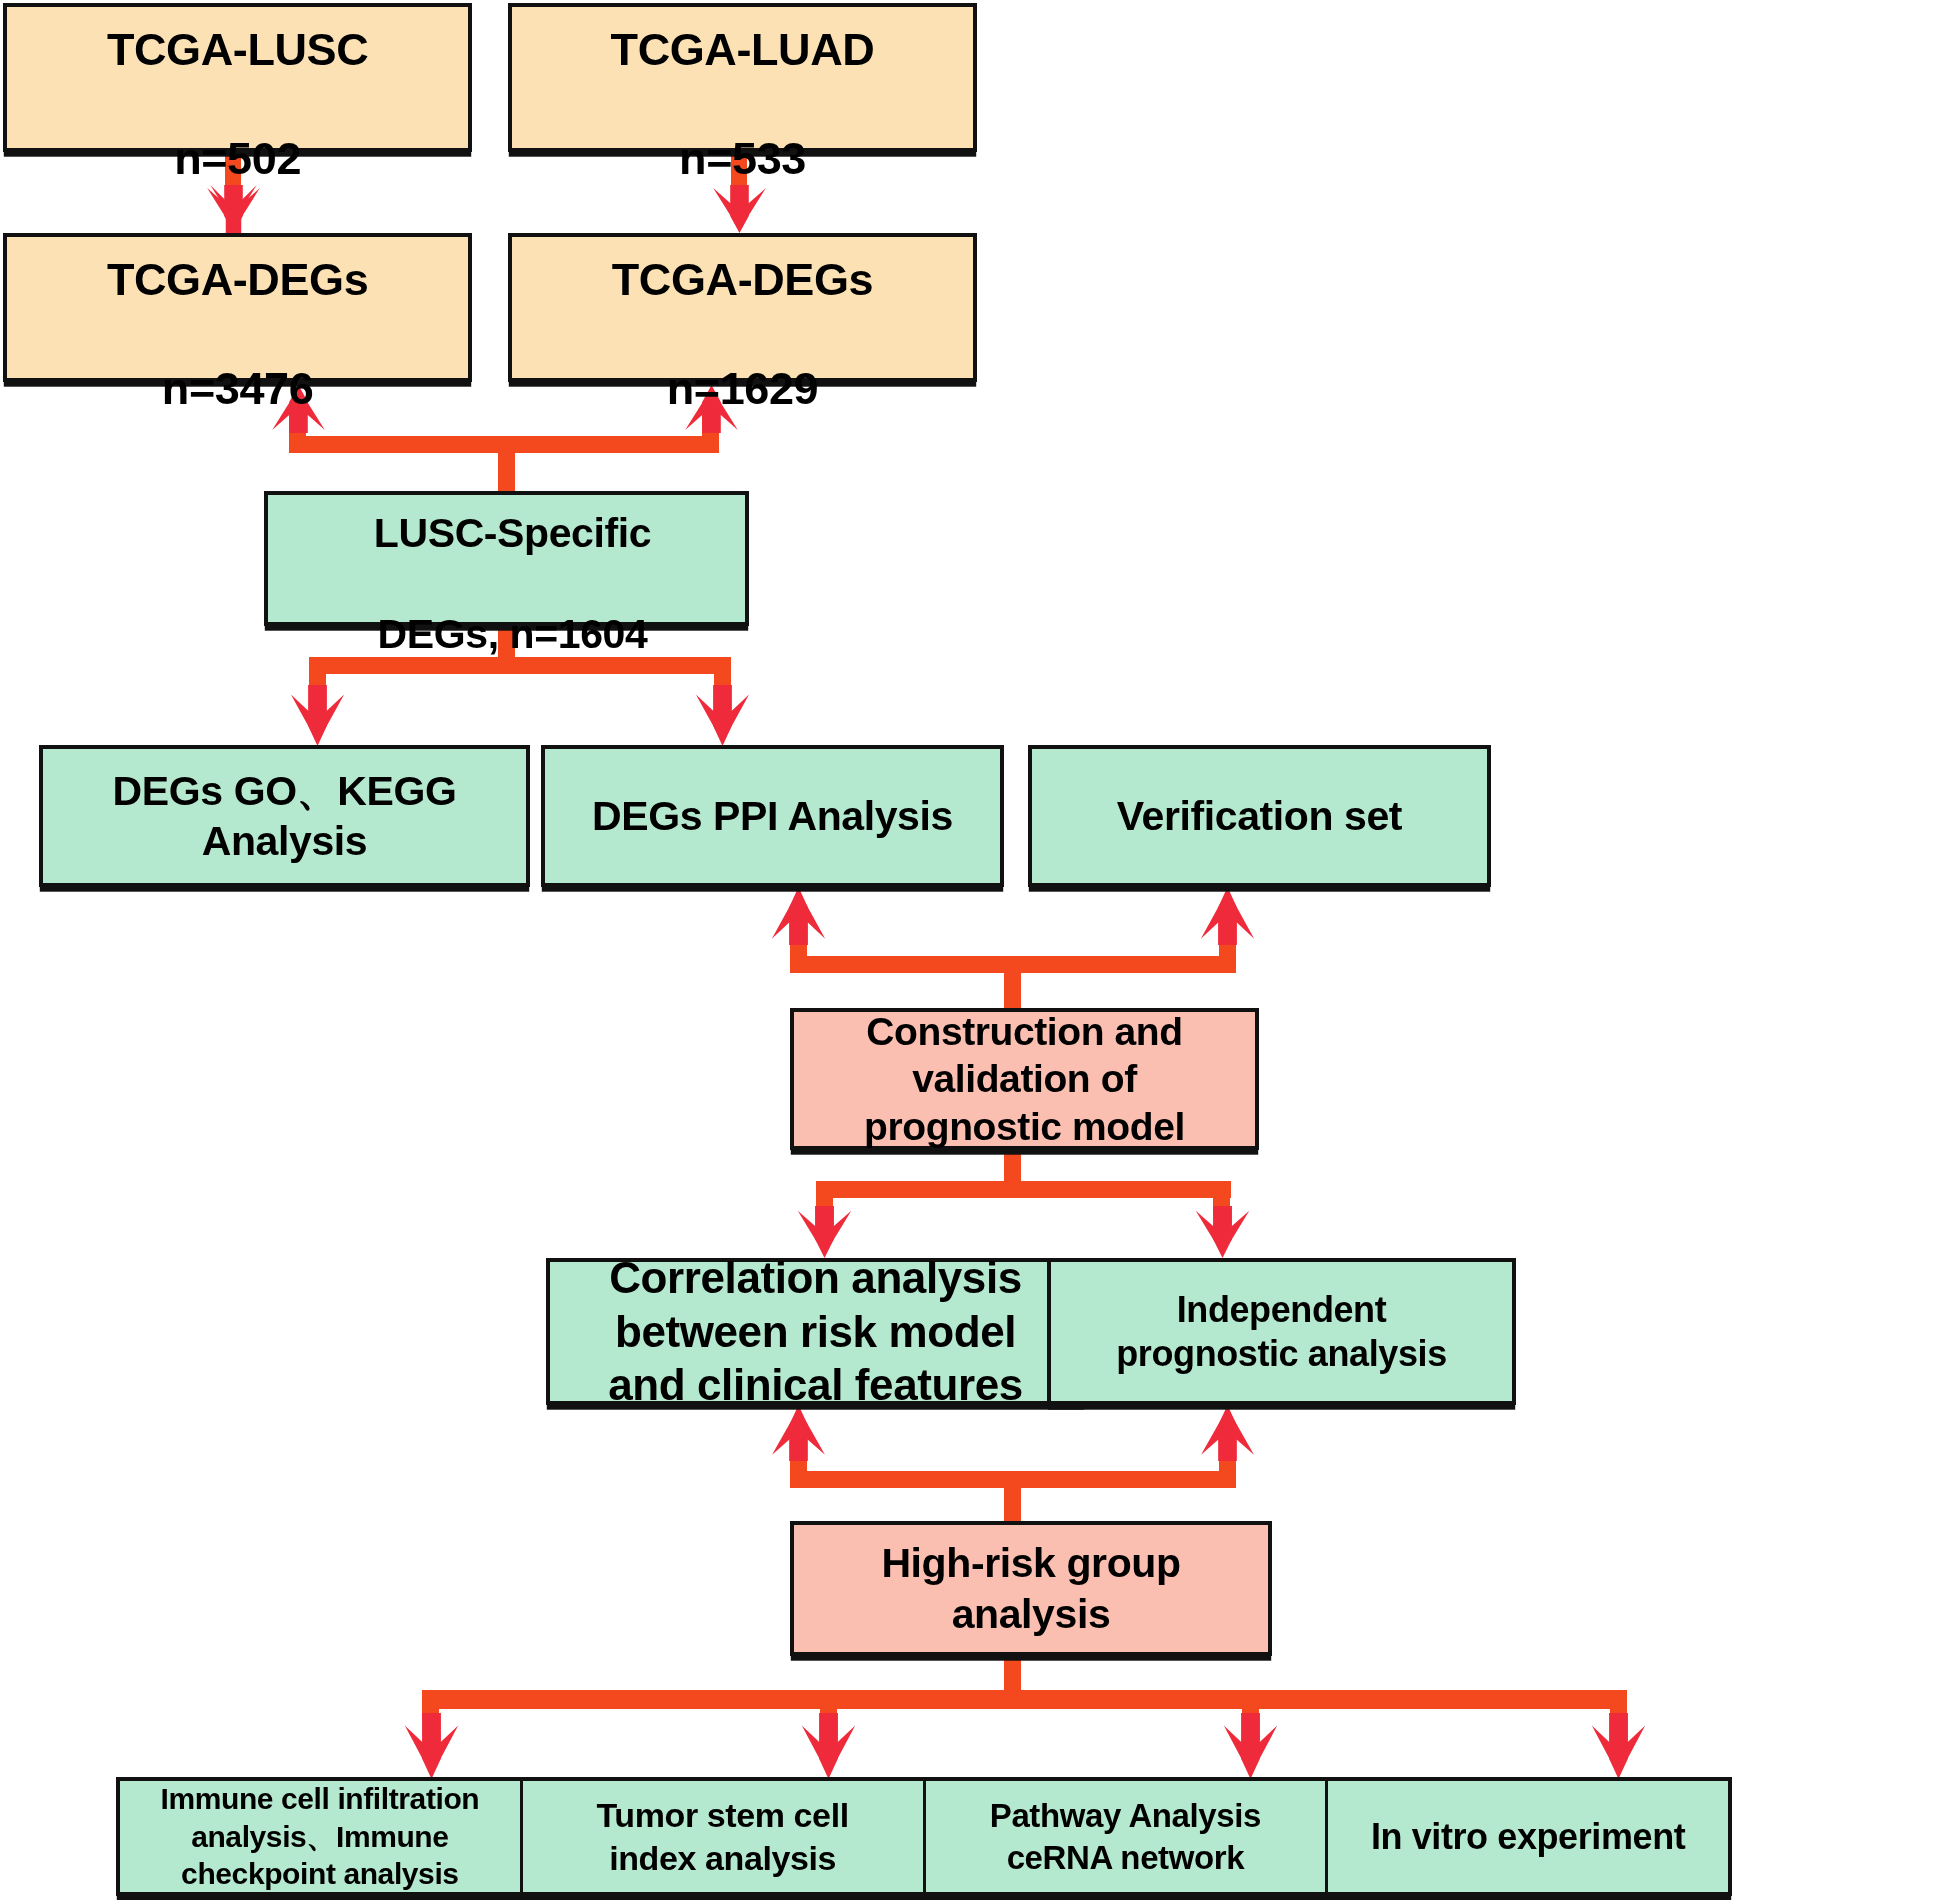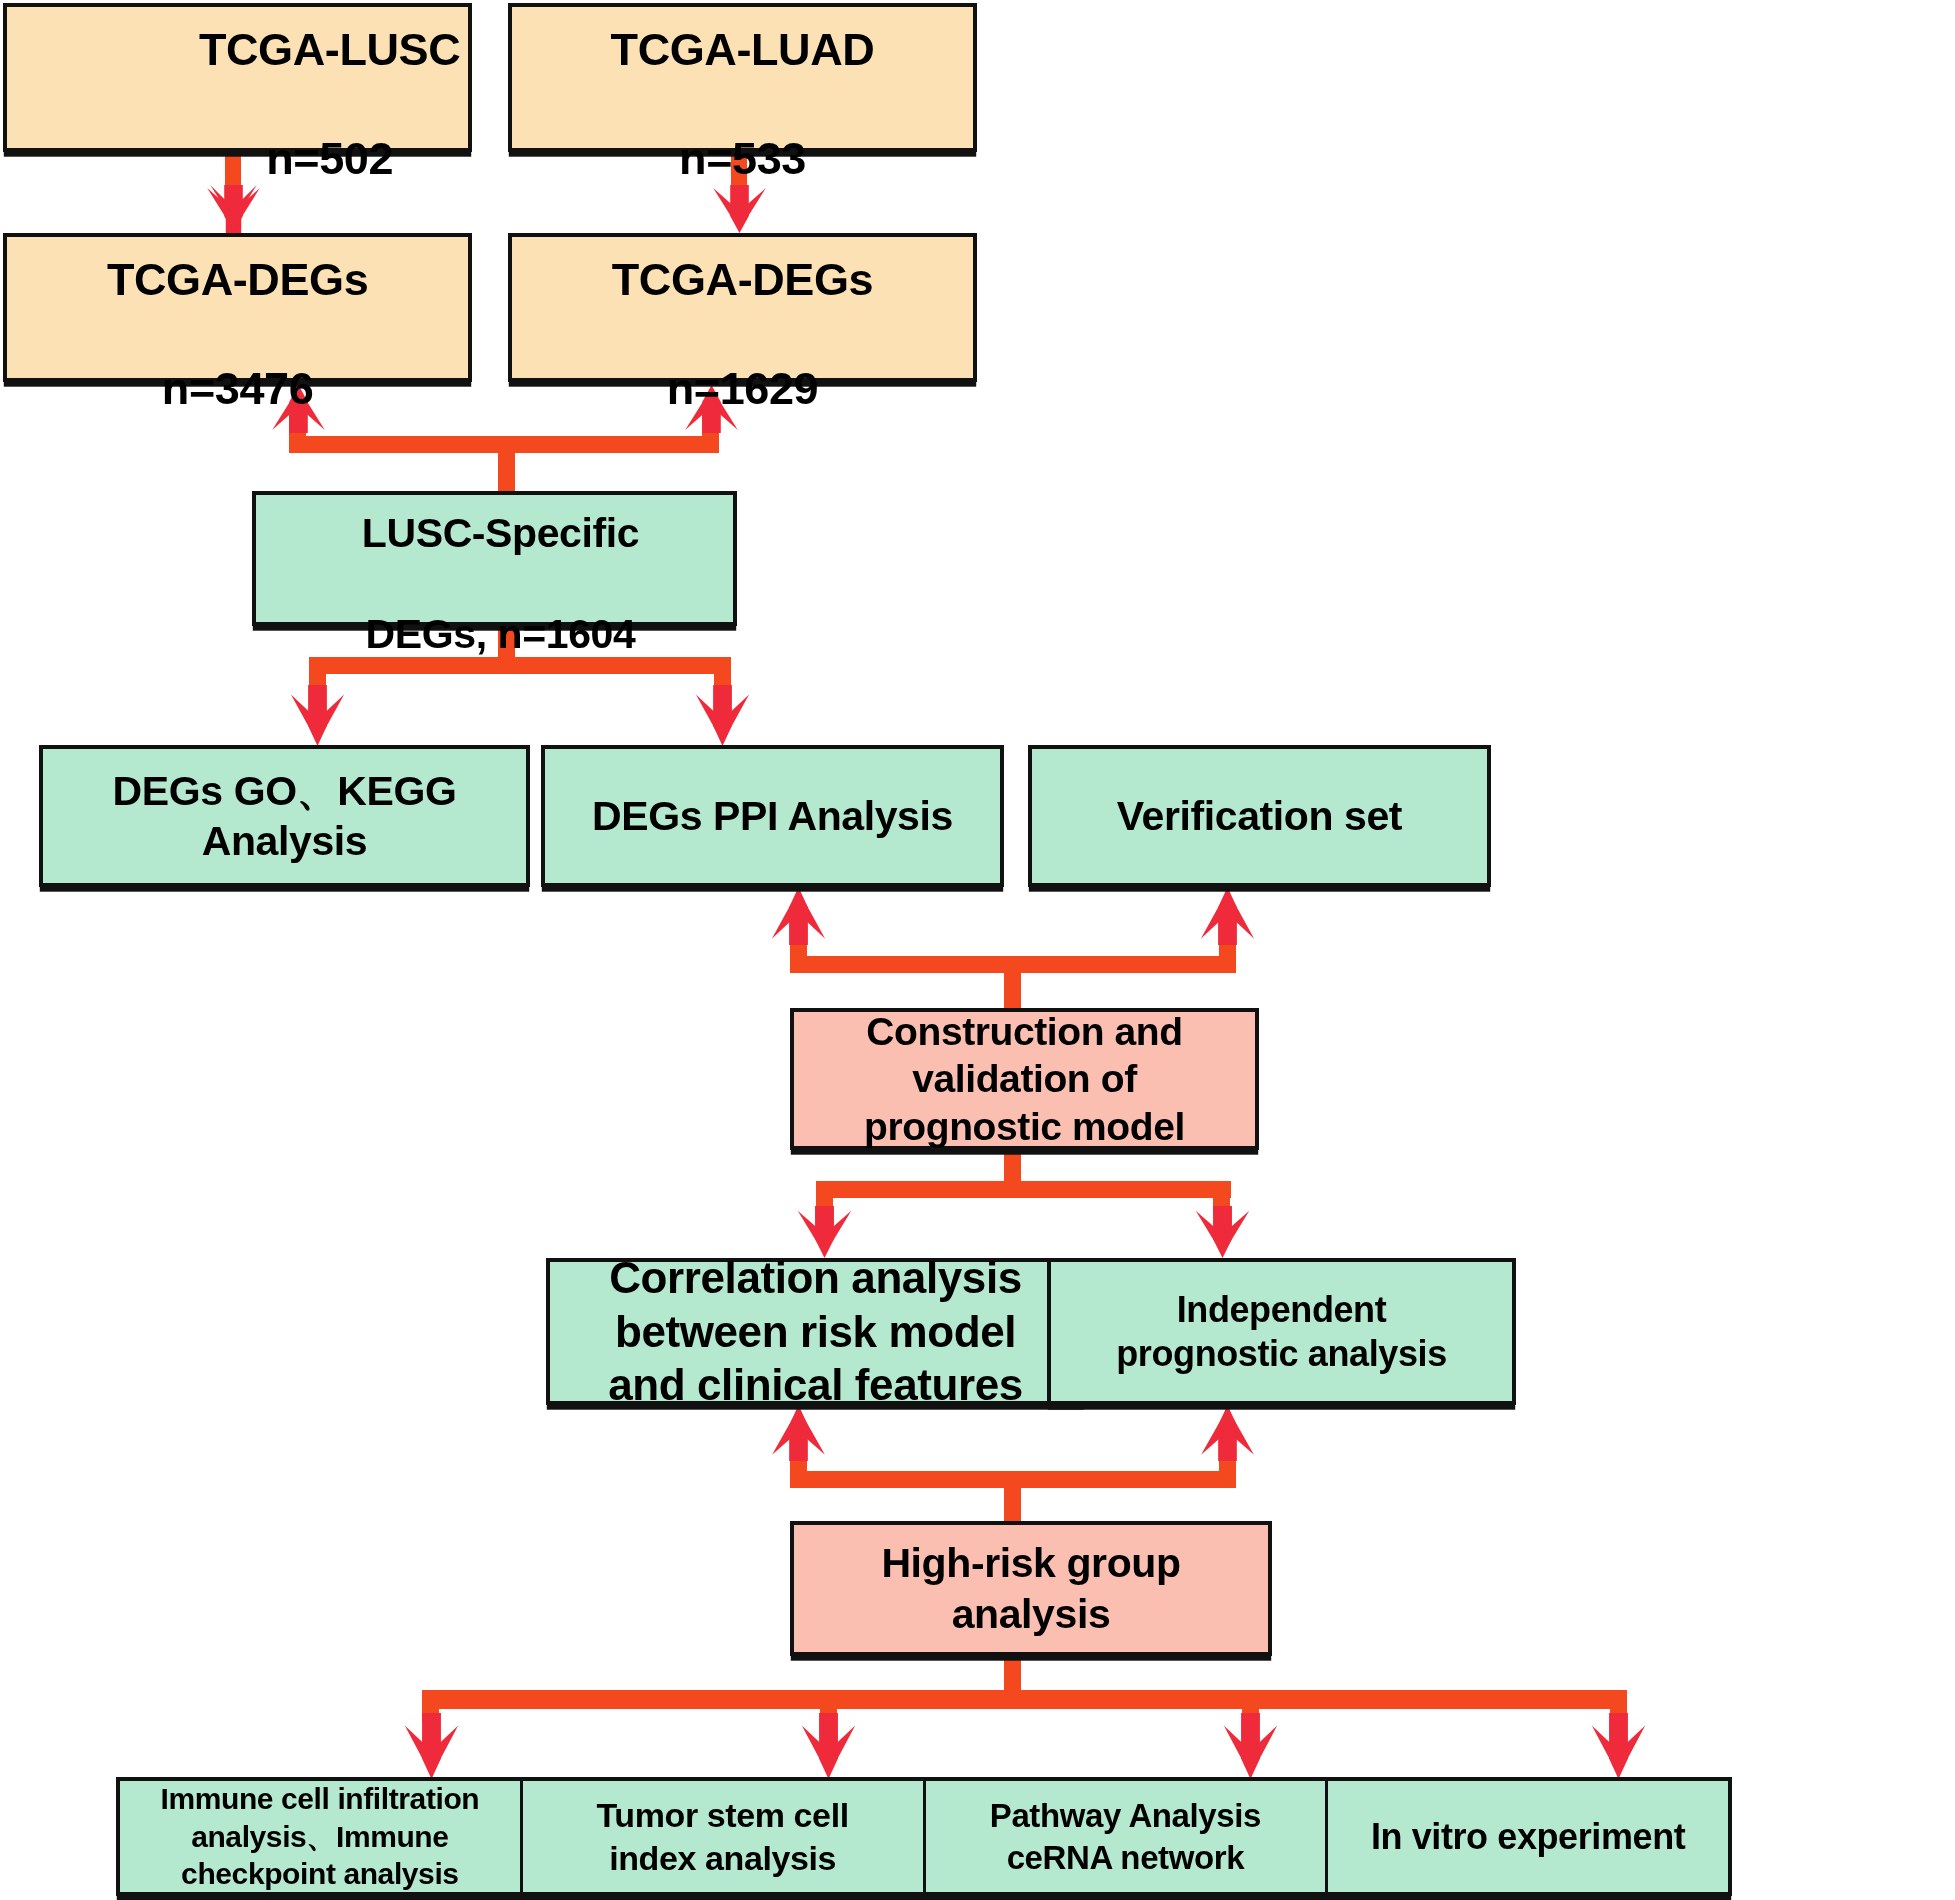--- a/index.html
+++ b/index.html
@@ -34,21 +34,21 @@
   .strip{position:absolute;box-sizing:border-box;border:4.7px solid #111111;background:#B5E9CF;display:flex;z-index:3;box-shadow:0 5.5px 0 -0.8px #111111;}
   .strip .cell{flex:1 1 0;display:flex;align-items:center;justify-content:center;text-align:center;font-weight:bold;color:#000;line-height:1.25;border-right:3.9px solid #111111;letter-spacing:-0.4px;}
   .strip .cell:last-child{border-right:none;}
   .strip .cell .lbl{display:block;padding:0 6.3px;white-space:pre-line;}
 </style>
 </head>
 <body>
 
 <div id="stage">
 
-  <div class="node n-orange" style="left:3.1px;top:3.1px;width:469px;height:149px;font-size:45px;justify-content:flex-end;">
+  <div class="node n-orange" style="left:3.1px;top:3.1px;width:469px;height:149px;font-size:45px;">
     <span class="lbl">
       <span>TCGA-LUSC</span><br>
       <span>n=502</span>
     </span>
   </div>
 
   <div class="node n-orange" style="left:508px;top:3.1px;width:469px;height:149px;font-size:45px;">
     <span class="lbl">
       <span>TCGA-LUAD</span><br>
       <span>n=533</span>
@@ -97,21 +97,21 @@
         <path d="M6 58 L40 4 L74 58 L40 28 Z" fill="#EF2A3A"></path>
       </svg>
   </div>
   <div class="arrow" style="left:680px;top:385px;">
     <svg width="63" height="48" viewBox="0 0 80 62">
         <path d="M28 62 L52 62 L52 22 L40 0 L28 22 Z" fill="#EF2A3A"></path>
         <path d="M6 58 L40 4 L74 58 L40 28 Z" fill="#EF2A3A"></path>
       </svg>
   </div>
 
-  <div class="node n-green" style="left:252px;top:491px;width:485px;height:135px;font-size:41px;padding-left:12px;">
+  <div class="node n-green" style="left:264px;top:491px;width:485px;height:135px;font-size:41px;padding-left:12px;">
     <span class="lbl">
       <span>LUSC-Specific</span><br>
       <span>DEGs, n=1604</span>
     </span>
   </div>
 
   <div class="vline" style="left:498px;top:626px;width:17px;height:41px;"></div>
   <div class="hline" style="left:309px;top:657px;width:422px;height:17px;"></div>
   <div class="vline" style="left:309px;top:665px;width:17px;height:28px;"></div>
   <div class="vline" style="left:714px;top:665px;width:17px;height:28px;"></div>

